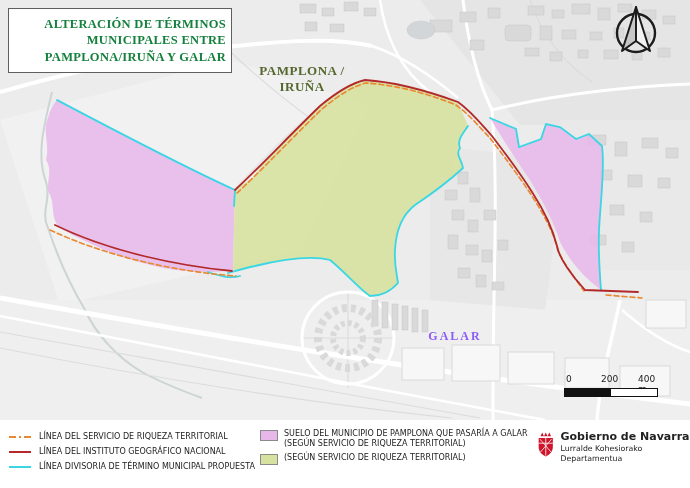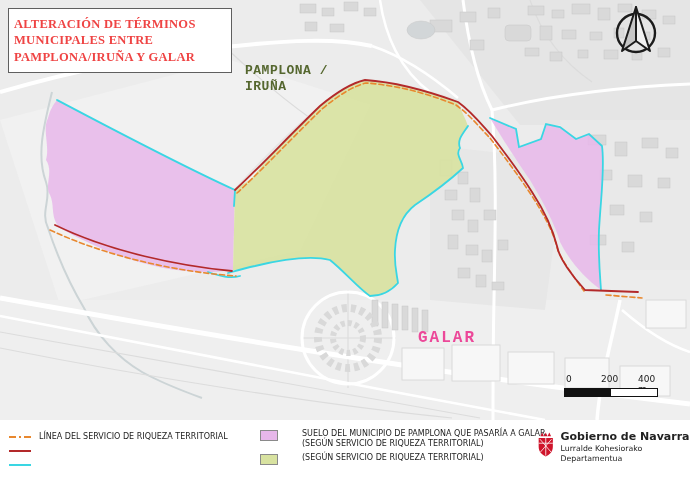--- a/index.html
+++ b/index.html
@@ -2,39 +2,39 @@
 <html><head>
 <meta charset="utf-8">
 <style>
   html,body{margin:0;padding:0;background:#888;}
   .stage{position:relative;width:690px;height:488px;background:#fff;overflow:hidden;
          font-family:"DejaVu Sans","Liberation Sans",sans-serif;}
   .map{position:absolute;left:0;top:0;width:690px;height:420px;}
   .map svg{display:block;}
   .overlay{position:absolute;}
   .title-box{left:8px;top:8px;width:212px;background:#fff;border:1px solid #5f5f5f;
-             padding:7px 5px;text-align:left;
+             padding:7px 5px;text-align:right;
              font-family:"Liberation Serif","DejaVu Serif",serif;
-             font-weight:bold;font-size:12.5px;line-height:1.3;color:#ef4444;letter-spacing:.3px;}
-  .map-label{font-family:Liberation Mono, monospace;font-weight:bold;}
+             font-weight:bold;font-size:12.5px;line-height:1.3;color:#15803d;letter-spacing:.3px;}
+  .map-label{font-family:Liberation Serif, serif;font-weight:bold;text-align:center;}
   .lbl-pamplona{left:245px;top:63px;width:114px;font-size:13px;line-height:1.2;color:#55672f;letter-spacing:.5px;}
-  .lbl-galar{left:418px;top:329px;width:74px;font-size:16px;color:#ec4899;letter-spacing:2px;}
+  .lbl-galar{left:418px;top:329px;width:74px;font-size:12px;color:#8b5cf6;letter-spacing:2px;}
   .north{left:606px;top:4px;width:60px;height:60px;}
   .scalebar{left:564px;top:374px;width:100px;height:26px;font-size:9px;color:#1a1a1a;}
   .sb-labels{position:relative;height:12px;}
   .sb-labels span{position:absolute;top:0;}
   .sb-t0{left:2px;} .sb-t200{left:37px;text-align:right;} .sb-t400{left:74px;}
   .sb-bar{position:relative;margin-top:2px;width:92px;height:7px;border:1px solid #111;background:#fff;}
   .sb-fill{position:absolute;left:0;top:0;width:46px;height:7px;background:#111;}
   .legend{position:absolute;left:0;top:420px;width:690px;height:52px;background:#fff;color:#222;}
   .leg-col1{position:absolute;left:8px;top:12px;}
   .leg-col1 .item{display:flex;align-items:center;gap:7px;margin-bottom:6px;white-space:nowrap;}
   .leg-col1 .item span{font-size:8px;}
   .leg-col2{position:absolute;left:260px;top:9px;}
-  .leg-col2 .item{display:flex;align-items:flex-start;gap:24px;margin-bottom:4px;white-space:nowrap;}
+  .leg-col2 .item{display:flex;align-items:flex-start;gap:6px;margin-bottom:4px;white-space:nowrap;}
   .leg-col2 .txt{font-size:8px;line-height:1.25;}
   .leg-col2 svg{margin-top:1px;}
   .leg-col3{position:absolute;left:536px;top:10px;display:flex;gap:5px;align-items:flex-start;}
   .logo-txt{font-size:7.8px;line-height:1.3;color:#222;}
   .logo-txt .b{font-weight:bold;font-size:11px;}
 </style>
 </head>
 <body>
 
 <div class="stage">
@@ -230,25 +230,27 @@
       <div class="item">
         <svg width="24" height="8">
           <line x1="1" y1="4" x2="23" y2="4" stroke-width="2" stroke-dasharray="7,3,2,3" stroke="#e8882f"></line>
         </svg>
         <span>LÍNEA DEL SERVICIO DE RIQUEZA TERRITORIAL</span>
       </div>
       <div class="item">
         <svg width="24" height="8">
           <line x1="1" y1="4" x2="23" y2="4" stroke-width="2" stroke="#b3292a"></line>
         </svg>
+        <span>LÍNEA DEL INSTITUTO GEOGRÁFICO NACIONAL</span>
       </div>
       <div class="item">
         <svg width="24" height="8">
           <line x1="1" y1="4" x2="23" y2="4" stroke-width="2" stroke="#3ad6e3"></line>
         </svg>
+        <span>LÍNEA DIVISORIA DE TÉRMINO MUNICIPAL PROPUESTA</span>
       </div>
     </div>
 
     <div class="leg-col2">
       <div class="item">
         <svg width="18" height="11">
           <rect x="0.5" y="0.5" width="17" height="10" stroke="#8a8a8a" fill="#e7b7ea"></rect>
         </svg>
         <div class="txt">
           <div>SUELO DEL MUNICIPIO DE PAMPLONA QUE PASARÍA A GALAR</div>

